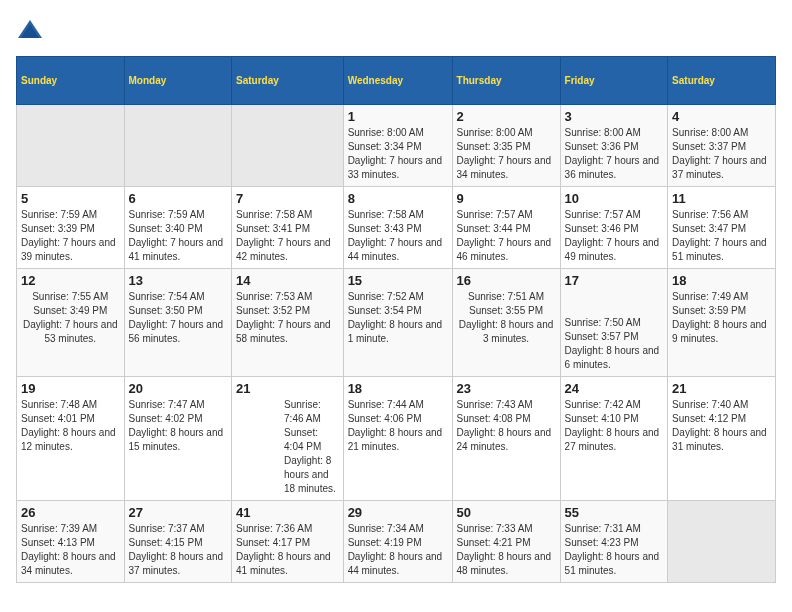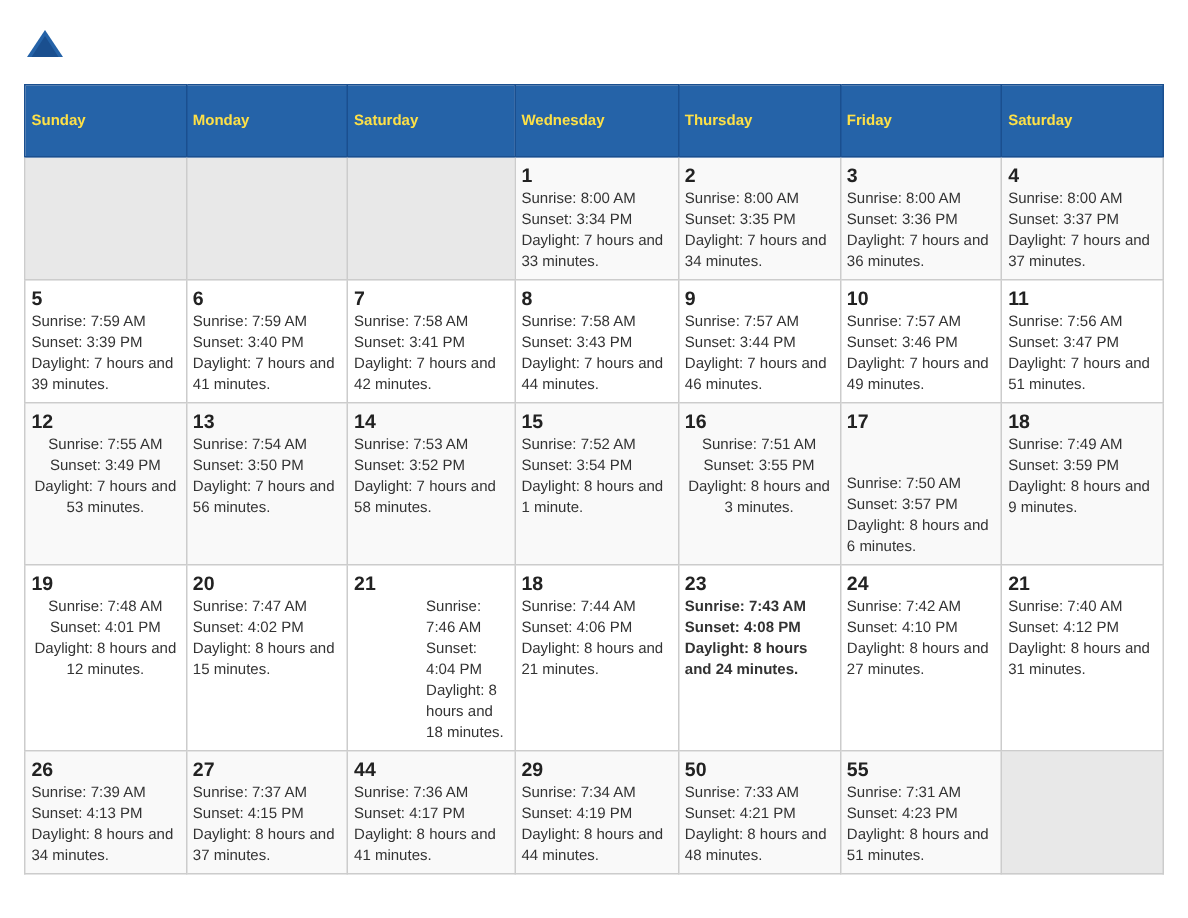--- a/index.html
+++ b/index.html
@@ -239,21 +239,21 @@
         <td>
           <div class="day-number">18</div>
           <div class="day-info" style="white-space: pre-line;">Sunrise: 7:49 AM
 Sunset: 3:59 PM
 Daylight: 8 hours and 9 minutes.</div>
         </td>
       </tr>
       <tr>
         <td>
           <div class="day-number">19</div>
-          <div class="day-info" style="white-space: pre-line; text-align: center;">Sunrise: 7:48 AM
+          <div class="day-info" style="white-space: pre-line;">Sunrise: 7:48 AM
 Sunset: 4:01 PM
 Daylight: 8 hours and 12 minutes.</div>
         </td>
         <td>
           <div class="day-number">20</div>
           <div class="day-info" style="white-space: pre-line;">Sunrise: 7:47 AM
 Sunset: 4:02 PM
 Daylight: 8 hours and 15 minutes.</div>
         </td>
         <td>
@@ -263,21 +263,21 @@
 Daylight: 8 hours and 18 minutes.</div>
         </td>
         <td>
           <div class="day-number">18</div>
           <div class="day-info" style="white-space: pre-line;">Sunrise: 7:44 AM
 Sunset: 4:06 PM
 Daylight: 8 hours and 21 minutes.</div>
         </td>
         <td>
           <div class="day-number">23</div>
-          <div class="day-info" style="white-space: pre-line; font-weight: bold;">Sunrise: 7:43 AM
+          <div class="day-info" style="white-space: pre-line;">Sunrise: 7:43 AM
 Sunset: 4:08 PM
 Daylight: 8 hours and 24 minutes.</div>
         </td>
         <td>
           <div class="day-number">24</div>
           <div class="day-info" style="white-space: pre-line;">Sunrise: 7:42 AM
 Sunset: 4:10 PM
 Daylight: 8 hours and 27 minutes.</div>
         </td>
         <td>
@@ -294,21 +294,21 @@
 Sunset: 4:13 PM
 Daylight: 8 hours and 34 minutes.</div>
         </td>
         <td>
           <div class="day-number">27</div>
           <div class="day-info" style="white-space: pre-line;">Sunrise: 7:37 AM
 Sunset: 4:15 PM
 Daylight: 8 hours and 37 minutes.</div>
         </td>
         <td>
-          <div class="day-number">44</div>
+          <div class="day-number">41</div>
           <div class="day-info" style="white-space: pre-line;">Sunrise: 7:36 AM
 Sunset: 4:17 PM
 Daylight: 8 hours and 41 minutes.</div>
         </td>
         <td>
           <div class="day-number">29</div>
           <div class="day-info" style="white-space: pre-line;">Sunrise: 7:34 AM
 Sunset: 4:19 PM
 Daylight: 8 hours and 44 minutes.</div>
         </td>

